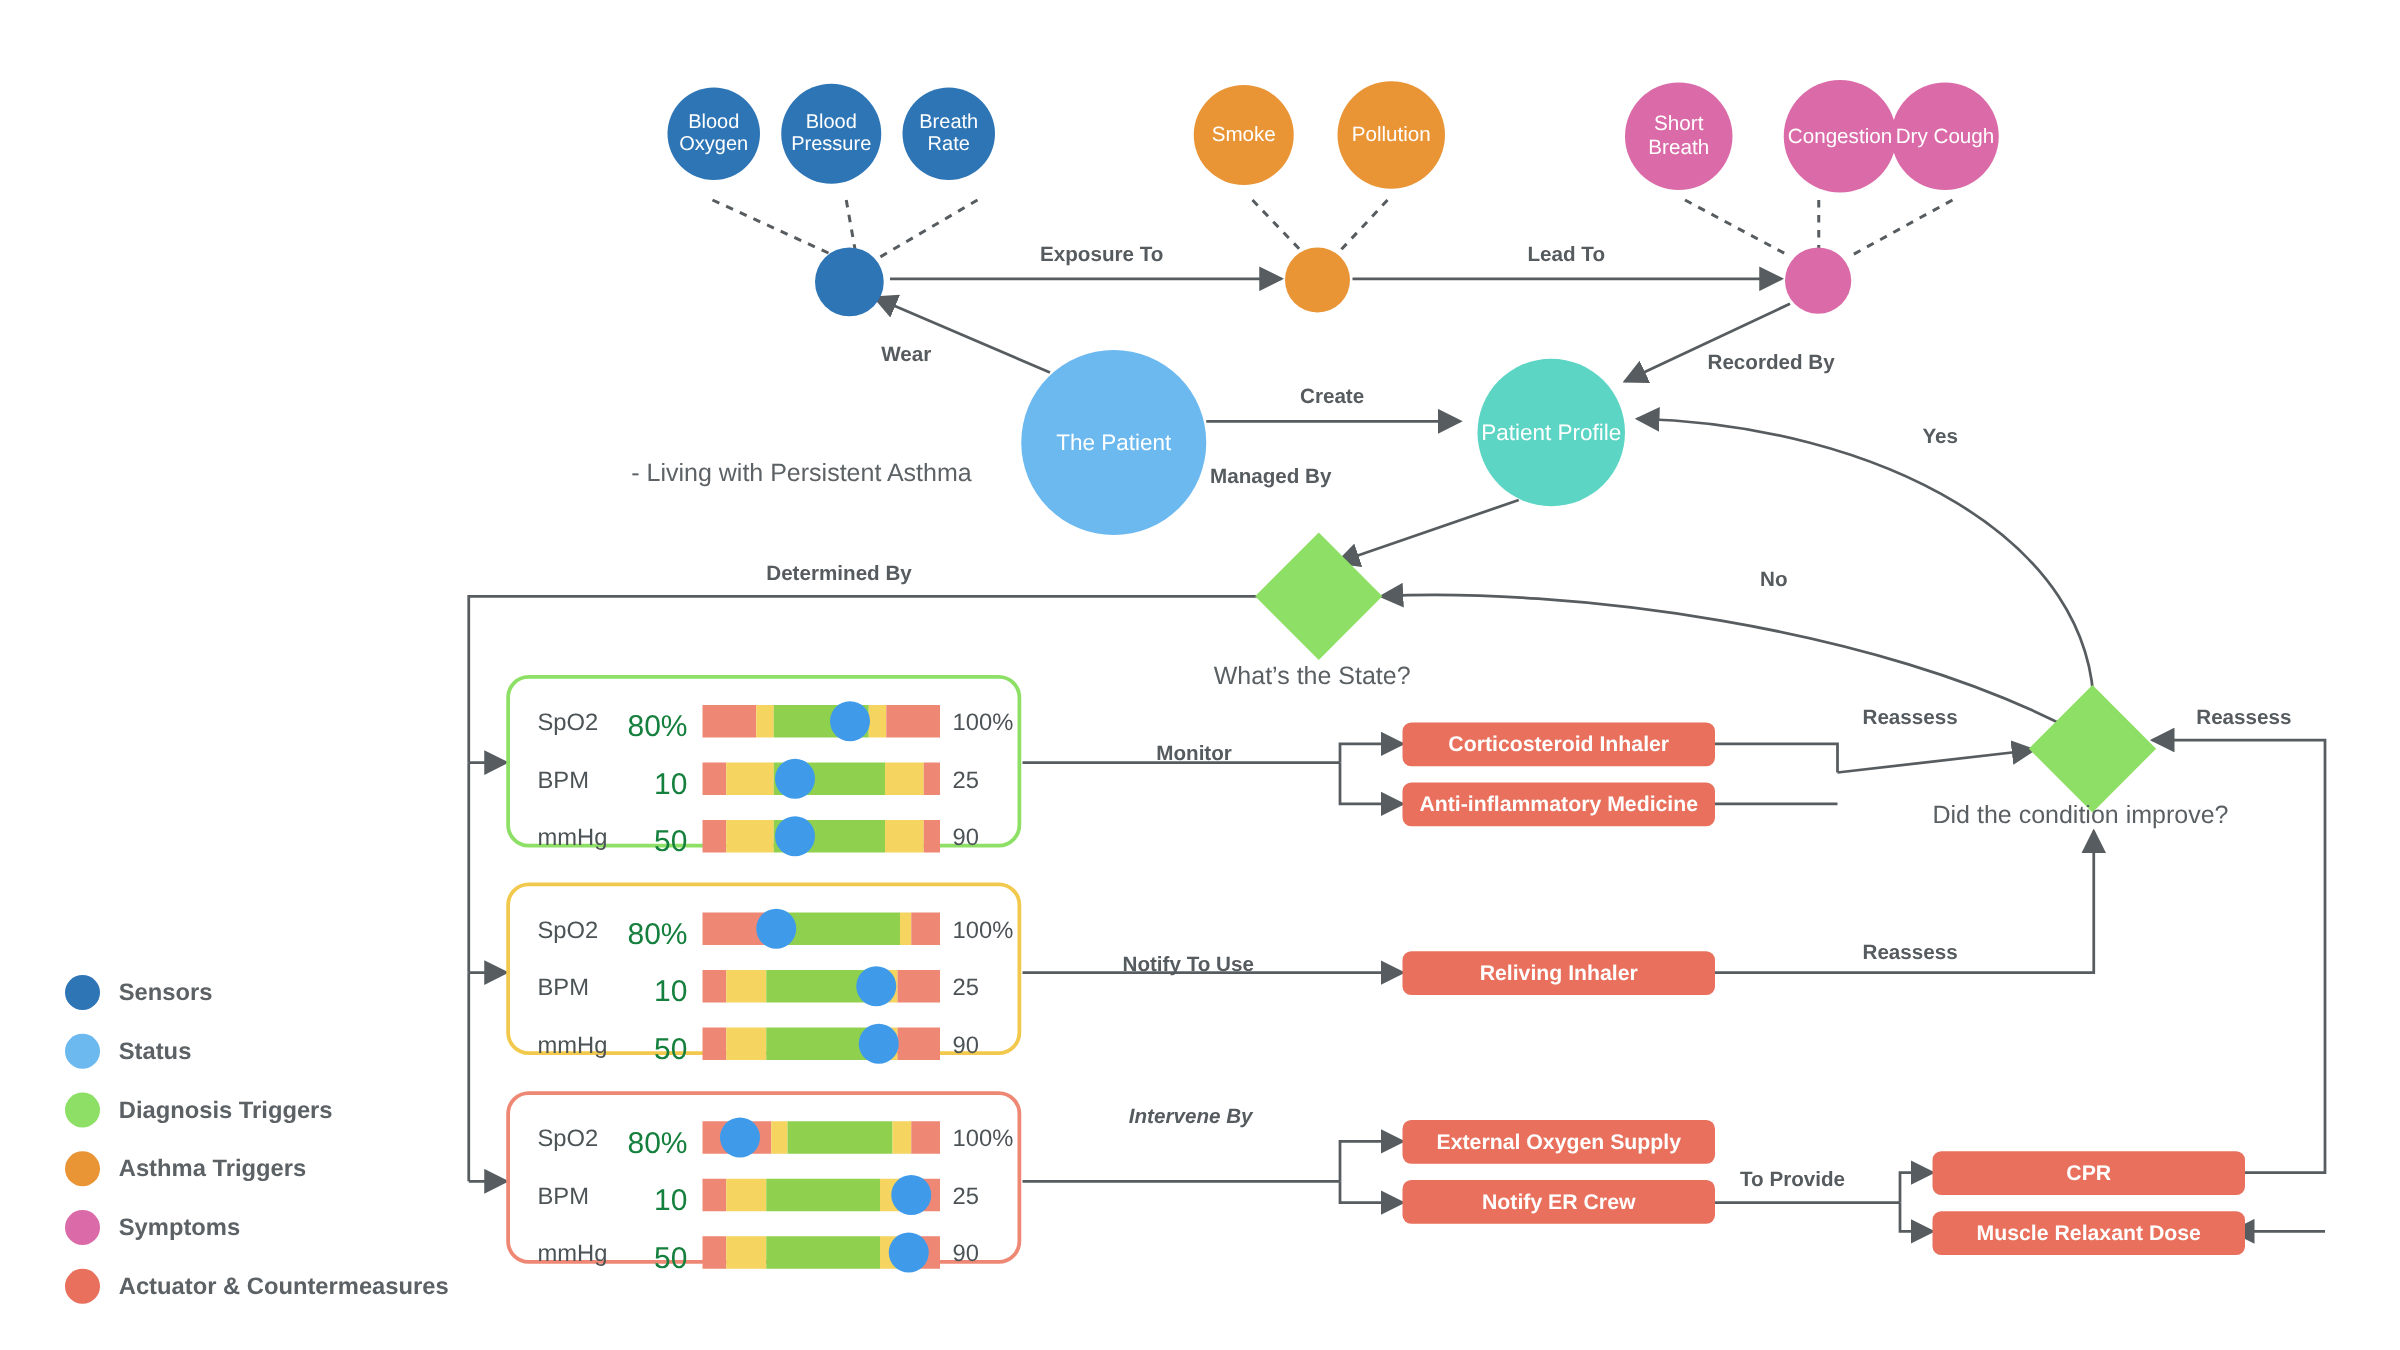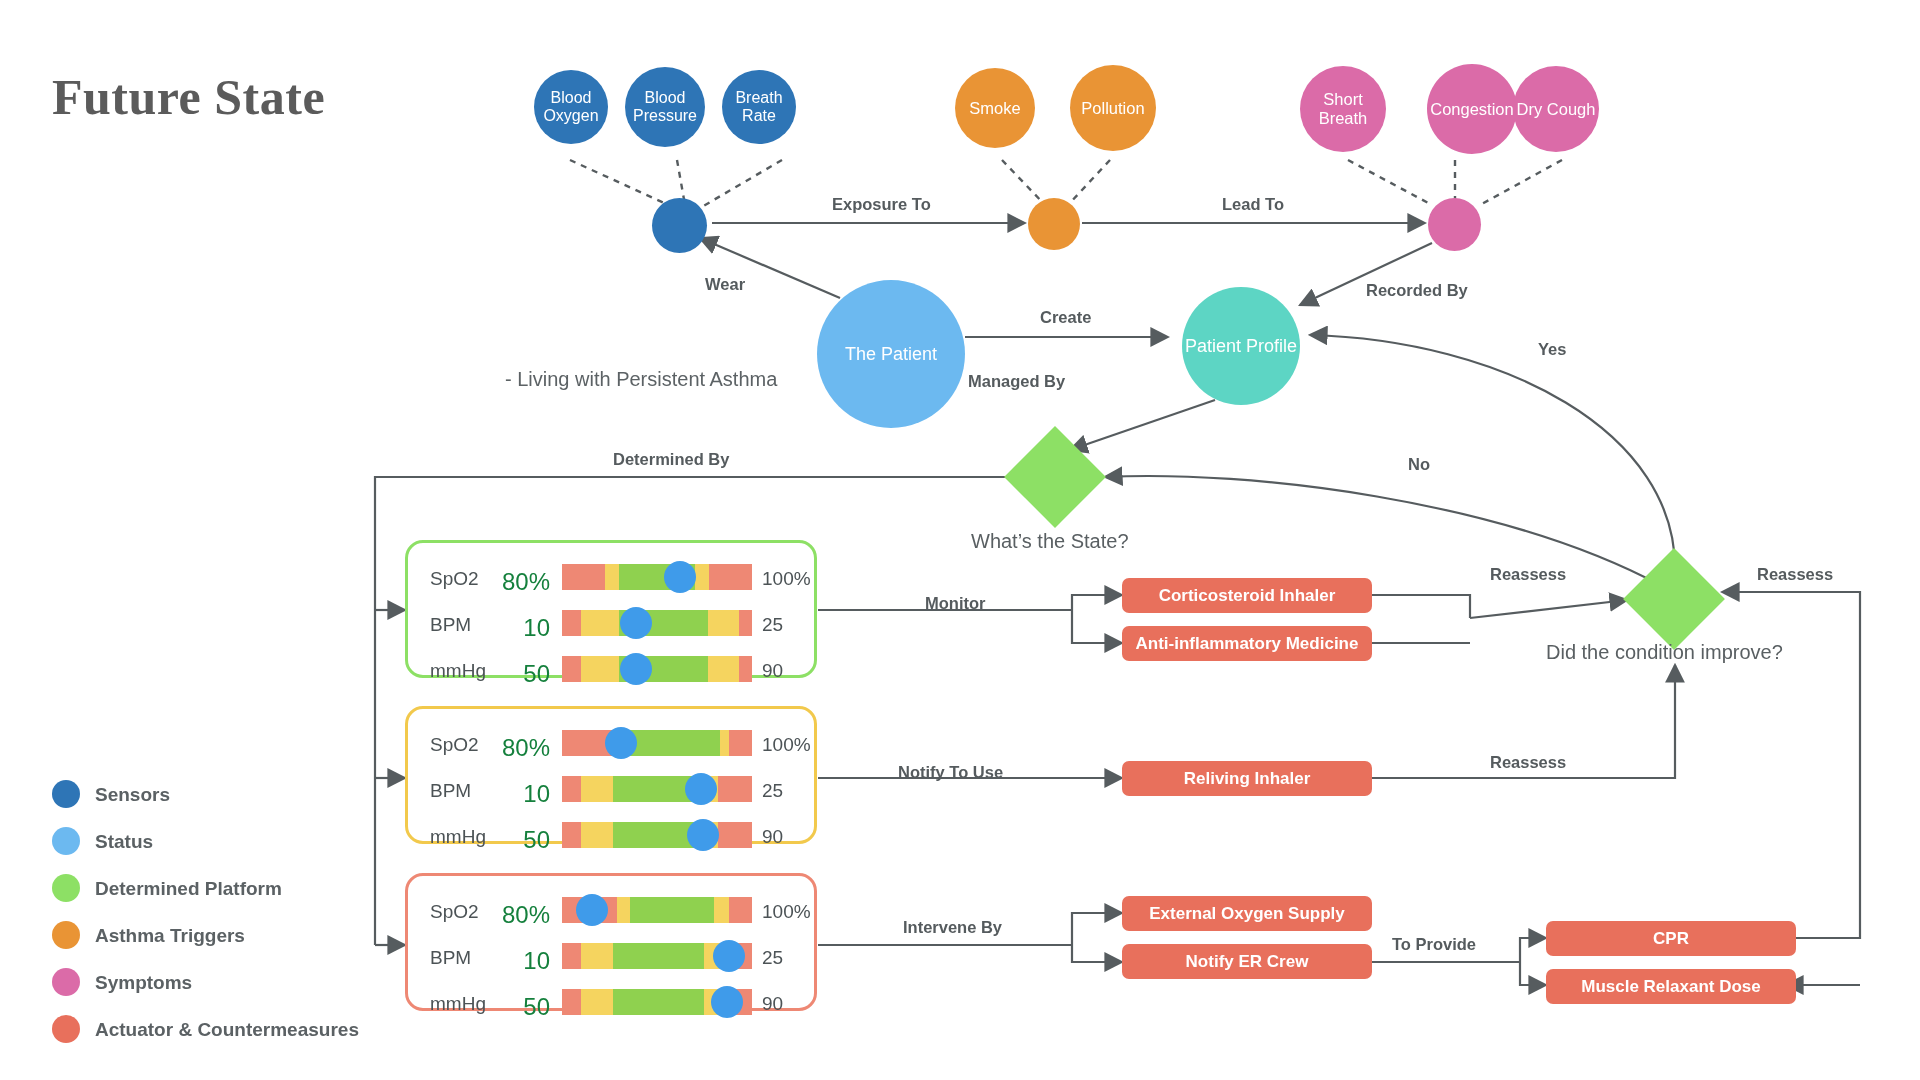--- a/index.html
+++ b/index.html
@@ -25,21 +25,20 @@
   .seg{height:26px;}
   .marker{position:absolute;width:32px;height:32px;border-radius:50%;background:#3f9bea;top:-3px;}
   .legend-dot{position:absolute;width:28px;height:28px;border-radius:50%;}
   .legend-label{position:absolute;color:#5b6164;font-size:19px;font-weight:bold;white-space:nowrap;}
 </style>
 </head>
 <body>
 
 <div id="canvas">
 
-  <div class="title">Future State</div>
 
   <svg class="layer">
     <defs>
       <marker id="arr" markerWidth="9" markerHeight="9" refX="8" refY="4.5" orient="auto">
         <path d="M0,0 L9,4.5 L0,9 z" fill="#565c5f"></path>
       </marker>
     </defs>
     <g stroke="#565c5f" fill="none" stroke-width="2.2">
 
       <g stroke-dasharray="6 6" stroke-width="2.4">
@@ -150,21 +149,21 @@
   <div class="edgelabel" style="left:1222px;top:195px;">Lead To</div>
   <div class="edgelabel" style="left:705px;top:275px;">Wear</div>
   <div class="edgelabel" style="left:1040px;top:308px;">Create</div>
   <div class="edgelabel" style="left:968px;top:372px;">Managed By</div>
   <div class="edgelabel" style="left:1366px;top:281px;">Recorded By</div>
   <div class="edgelabel" style="left:613px;top:450px;">Determined By</div>
   <div class="edgelabel" style="left:1538px;top:340px;">Yes</div>
   <div class="edgelabel" style="left:1408px;top:455px;">No</div>
   <div class="edgelabel" style="left:925px;top:594px;">Monitor</div>
   <div class="edgelabel" style="left:898px;top:753px;margin-top:10px;">Notify To Use</div>
-  <div class="edgelabel" style="left:903px;top:918px;">Intervene By</div>
+  <div class="edgelabel" style="left:903px;top:884px;font-style:italic;">Intervene By</div>
   <div class="edgelabel" style="left:1490px;top:565px;">Reassess</div>
   <div class="edgelabel" style="left:1757px;top:565px;">Reassess</div>
   <div class="edgelabel" style="left:1490px;top:753px;">Reassess</div>
   <div class="edgelabel" style="left:1392px;top:935px;">To Provide</div>
 
   <div class="actbox" style="left:1122px;top:578px;width:250px;height:35px;background:#E8705C;">
     <span>Corticosteroid Inhaler</span>
   </div>
   <div class="actbox" style="left:1122px;top:626px;width:250px;height:35px;background:#E8705C;">
     <span>Anti-inflammatory Medicine</span>
@@ -288,21 +287,21 @@
       <div class="marker" style="left: 711.3px; top: 986px; background: rgb(63, 155, 234);"></div>
       <div class="rowmax" style="left: 762px; top: 993px;">90</div>
     </div>
 
   <div id="legend-host">
       <div class="legend-dot" style="left: 52px; top: 780px; background: rgb(46, 117, 182);"></div>
       <div class="legend-label" style="left: 95px; top: 784px;">Sensors</div>
       <div class="legend-dot" style="left: 52px; top: 827px; background: rgb(108, 185, 240);"></div>
       <div class="legend-label" style="left: 95px; top: 831px;">Status</div>
       <div class="legend-dot" style="left: 52px; top: 874px; background: rgb(141, 224, 101);"></div>
-      <div class="legend-label" style="left: 95px; top: 878px;">Determined Platform</div>
+      <div class="legend-label" style="left: 95px; top: 878px;">Diagnosis Triggers</div>
       <div class="legend-dot" style="left: 52px; top: 921px; background: rgb(233, 148, 53);"></div>
       <div class="legend-label" style="left: 95px; top: 925px;">Asthma Triggers</div>
       <div class="legend-dot" style="left: 52px; top: 968px; background: rgb(219, 107, 168);"></div>
       <div class="legend-label" style="left: 95px; top: 972px;">Symptoms</div>
       <div class="legend-dot" style="left: 52px; top: 1015px; background: rgb(232, 112, 92);"></div>
       <div class="legend-label" style="left: 95px; top: 1019px;">Actuator &amp; Countermeasures</div>
     </div>
 
 </div>
 

